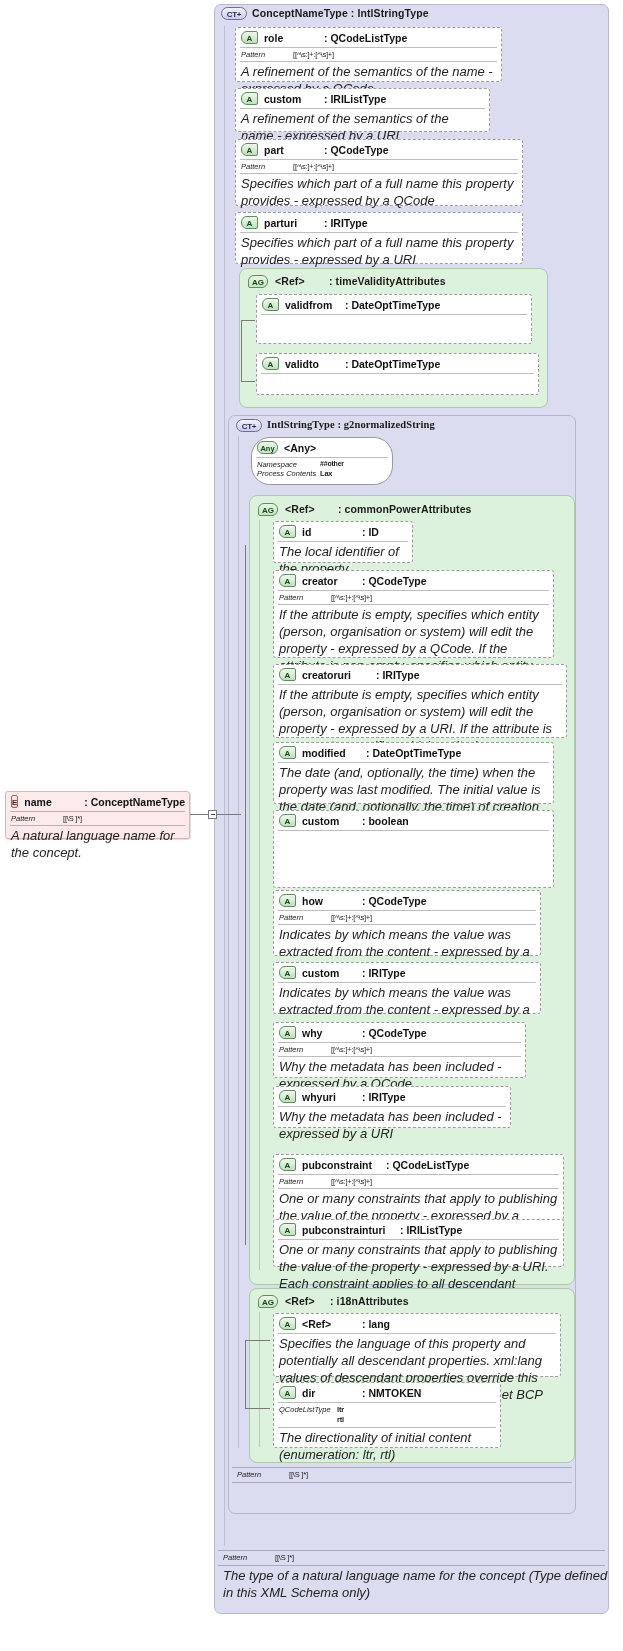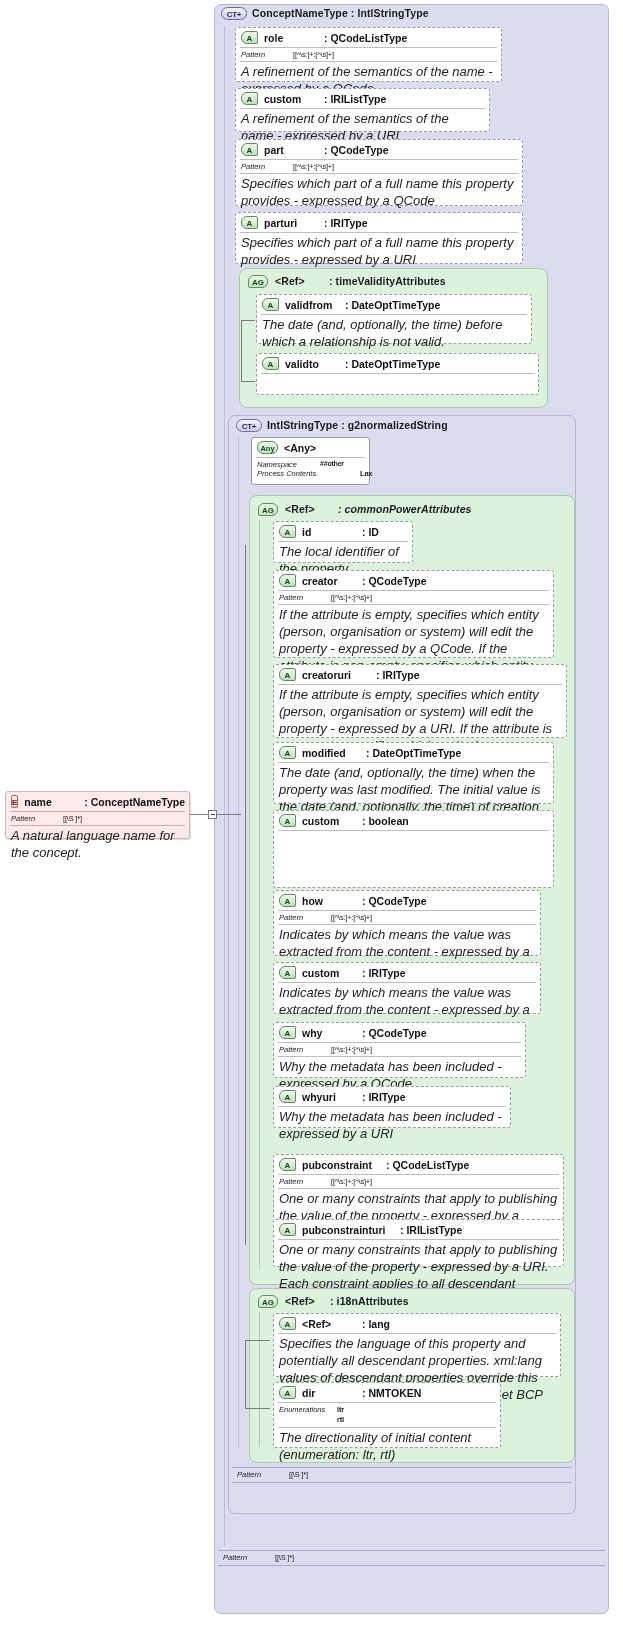--- a/index.html
+++ b/index.html
@@ -217,58 +217,57 @@
   <div class="panel-title" style="left:275px;top:275px;">&lt;Ref&gt;</div>
   <div class="panel-title" style="left:329px;top:275px;">: timeValidityAttributes</div>
 
   <div class="card" style="left:256px;top:294px;width:276px;height:50px;">
     <div class="hdr">
       <span class="badge a">A</span>
       <span class="nm">validfrom</span>
       <span class="ty">: DateOptTimeType</span>
     </div>
     <div class="sep"></div>
-    <div class="desc">The date (and, optionally, the time) before which a relationship is not valid.</div>
   </div>
 
   <div class="card" style="left:256px;top:353px;width:283px;height:42px;">
     <div class="hdr">
       <span class="badge a">A</span>
       <span class="nm">validto</span>
       <span class="ty">: DateOptTimeType</span>
     </div>
     <div class="sep"></div>
   </div>
 
   <div class="panel ct" style="left:228px;top:415px;width:348px;height:1099px;"></div>
   <div class="badge ctp panel-title" style="left:236px;top:419px;width:26px;height:13px;">CT+</div>
-  <div class="panel-title" style="left:267px;top:419px;">IntlStringType : g2normalizedString</div>
+  <div class="panel-title" style="left:267px;top:419px;font-family:Liberation Serif, serif;">IntlStringType : g2normalizedString</div>
 
   <div class="ln v" style="left:238px;top:436px;height:1012px;background:#bdbdd6;"></div>
 
-  <div class="card solid" style="left:251px;top:437px;width:119px;height:48px;background:#ffffff;">
+  <div class="card solid" style="left:251px;top:437px;width:142px;height:48px;background:#ffffff;border-radius:19px;">
     <div class="hdr">
       <span class="badge any">Any</span>
       <span class="ty">&lt;Any&gt;</span>
     </div>
     <div class="sep"></div>
     <div class="meta" style="padding-bottom:0;">
       <span class="k" style="min-width:63px;">Namespace</span>
       <span class="v" style="font-weight:bold;font-size:7px;">##other</span>
     </div>
-    <div class="meta" style="padding-top:0;gap:40px;">
+    <div class="meta" style="padding-top:0;">
       <span class="k" style="min-width:63px;">Process Contents</span>
       <span class="v" style="font-weight:bold;font-size:7.5px;">Lax</span>
     </div>
   </div>
 
   <div class="panel ag" style="left:249px;top:495px;width:326px;height:790px;"></div>
   <div class="badge ag panel-title" style="left:258px;top:503px;width:20px;height:13px;">AG</div>
   <div class="panel-title" style="left:285px;top:503px;">&lt;Ref&gt;</div>
-  <div class="panel-title" style="left:338px;top:503px;font-style:italic;">: commonPowerAttributes</div>
+  <div class="panel-title" style="left:338px;top:503px;">: commonPowerAttributes</div>
 
   <div class="ln v" style="left:259px;top:520px;height:750px;background:#b0cfae;"></div>
 
   <div class="card" style="left:273px;top:521px;width:140px;height:42px;">
     <div class="hdr">
       <span class="badge a">A</span>
       <span class="nm">id</span>
       <span class="ty">: ID</span>
     </div>
     <div class="sep"></div>
@@ -412,41 +411,42 @@
   </div>
 
   <div class="card" style="left:273px;top:1382px;width:228px;height:66px;">
     <div class="hdr">
       <span class="badge a">A</span>
       <span class="nm">dir</span>
       <span class="ty">: NMTOKEN</span>
     </div>
     <div class="sep"></div>
     <div class="meta enum">
-      <span class="k" style="min-width:58px;">Enumerations</span>
+      <span class="k" style="min-width:58px;">QCodeListType</span>
       <span class="v" style="font-weight:bold;font-size:7.5px;white-space:pre;">ltr
 rtl</span>
     </div>
     <div class="sep"></div>
     <div class="desc">The directionality of initial content (enumeration: ltr, rtl)</div>
   </div>
 
   <div class="ln h" style="left:232px;top:1467px;width:340px;background:#aaaac6;"></div>
   <div class="meta" style="position:absolute;left:232px;top:1468px;width:340px;">
     <span class="k">Pattern</span>
     <span class="v">[[\S ]*]</span>
   </div>
   <div class="ln h" style="left:232px;top:1482px;width:340px;background:#aaaac6;"></div>
 
   <div class="ln h" style="left:218px;top:1550px;width:387px;background:#aaaac6;"></div>
   <div class="meta" style="position:absolute;left:218px;top:1551px;width:387px;">
     <span class="k">Pattern</span>
     <span class="v">[[\S ]*]</span>
   </div>
   <div class="ln h" style="left:218px;top:1565px;width:387px;background:#aaaac6;"></div>
+  <div class="desc" style="position:absolute;left:218px;top:1566px;width:387px;">The type of a natural language name for the concept (Type defined in this XML Schema only)</div>
 
   <div class="card pink" style="left:5px;top:791px;width:185px;height:48px;">
     <div class="hdr">
       <span class="badge e">E</span>
       <span class="nm">name</span>
       <span class="ty">: ConceptNameType</span>
     </div>
     <div class="sep" style="border-color:#d0aaaa;"></div>
     <div class="meta">
       <span class="k">Pattern</span>

